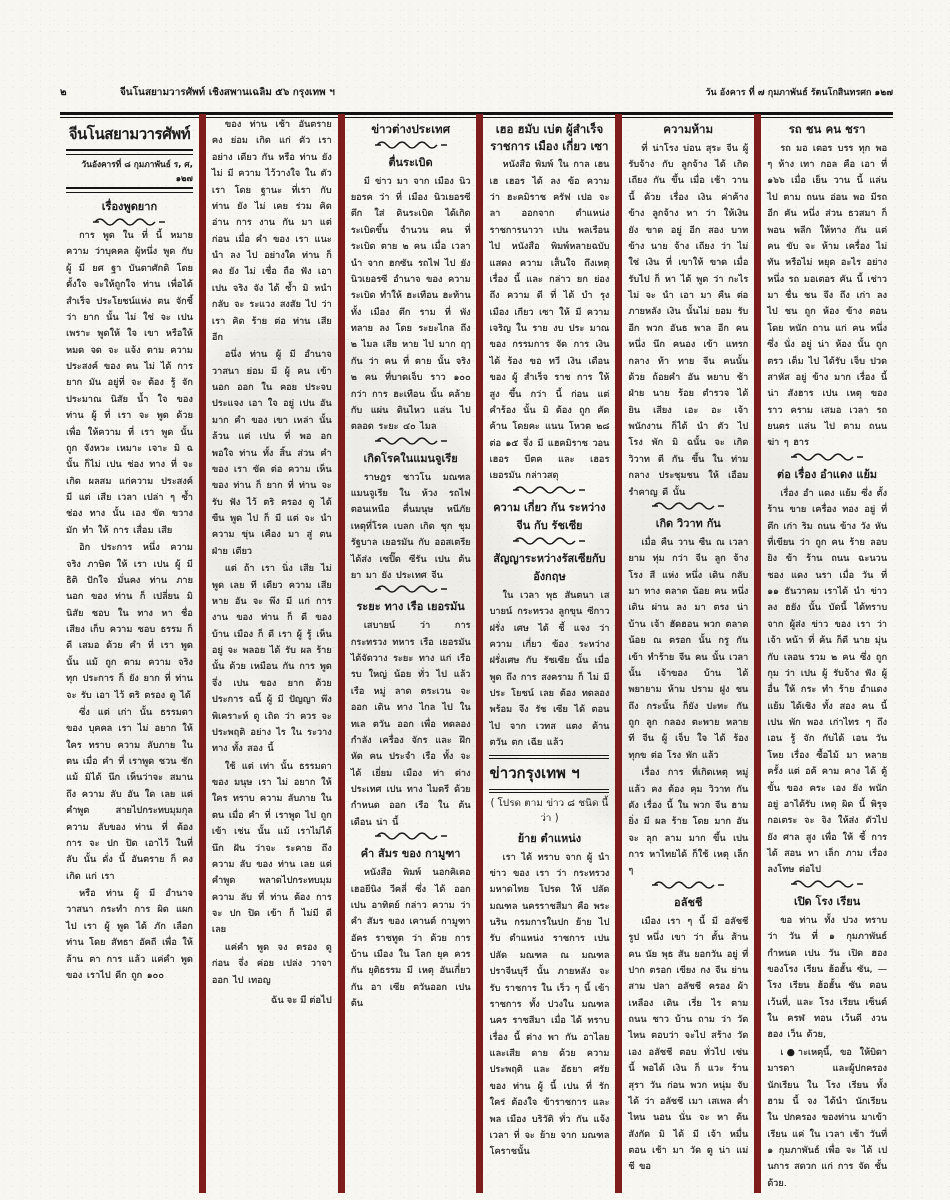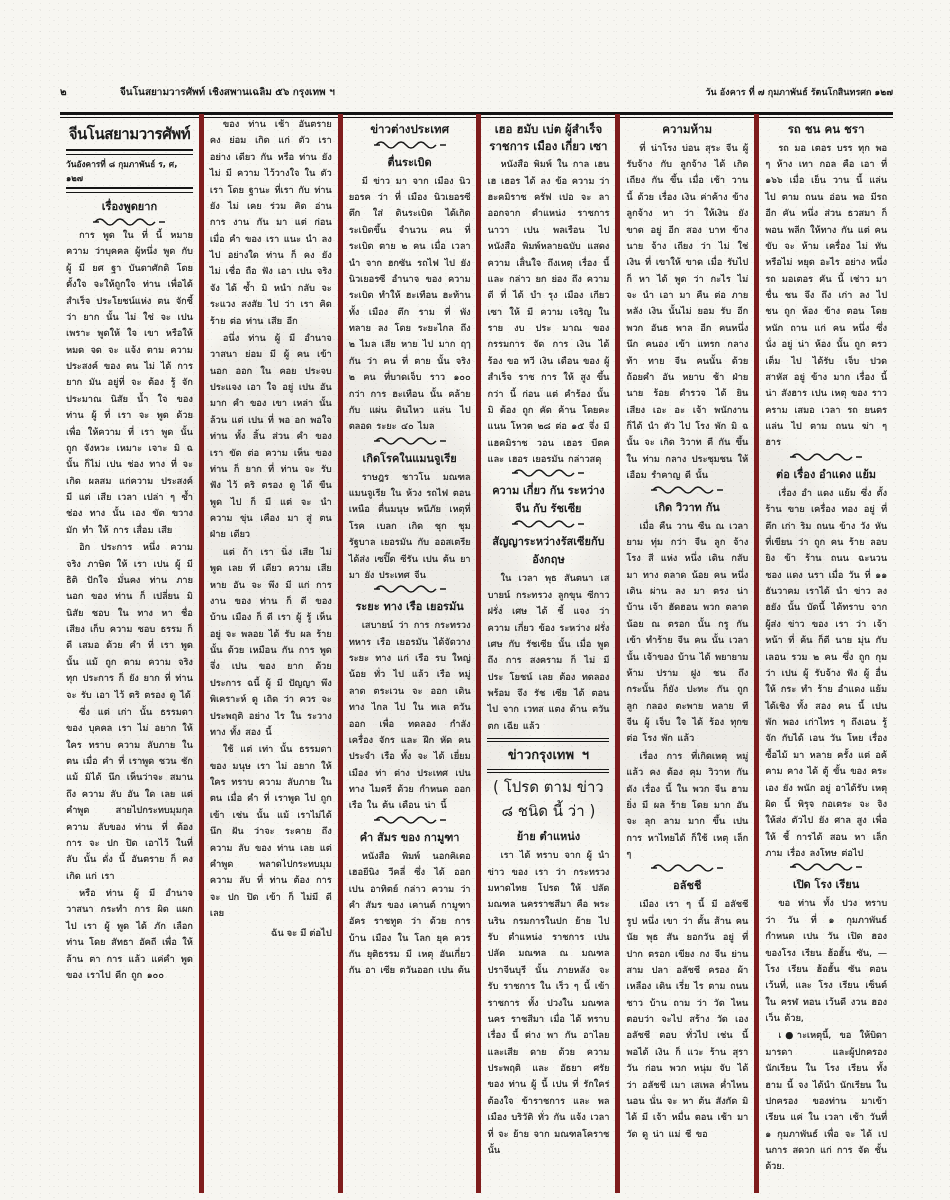--- a/index.html
+++ b/index.html
@@ -18,36 +18,36 @@
   .topline{position:absolute;top:84px;left:60px;width:833px;display:flex;align-items:baseline;
         font-size:10px;font-weight:bold;}
   .topline .pagenum{width:60px;}
   .topline .center{flex:1;text-align:left;}
   .topline .right{width:300px;text-align:right;font-size:9px;}
   .toprule{position:absolute;top:112px;left:60px;width:833px;height:2px;
         border-top:3px solid #141414;border-bottom:1px solid #141414;}
 
   .cols{position:absolute;top:114px;left:60px;width:833px;height:1079px;
         display:grid;grid-template-columns:repeat(6,1fr);overflow:hidden;}
-  .col{padding:2px 6px 0;overflow:hidden;border-left:5px solid #7f1d1d;}
+  .col{padding:2px 6px 0;overflow:hidden;border-left:7px solid #7f1d1d;}
   .col:first-child{border-left:none;}
 
   .masthead{text-align:center;font-weight:bold;font-size:15.5px;letter-spacing:-.5px;
         margin:5px 0 3px;white-space:nowrap;transform:scaleX(.97);}
   .rule2{border-top:2px solid #151515;border-bottom:1px solid #151515;height:3px;margin:2px 0;}
-  .dateline{text-align:left;font-weight:bold;font-size:8.4px;margin:1px 0;}
+  .dateline{text-align:right;font-weight:bold;font-size:8.4px;margin:1px 0;}
   .colheader{text-align:center;font-weight:bold;font-size:11.5px;margin:5px 0 2px;line-height:1.45;}
   .subhead{text-align:center;font-weight:bold;font-size:11px;margin:4px 0 2px;}
   .orn{text-align:center;margin:1px 0;line-height:0;}
   .bt{font-size:9.2px;line-height:1.78;text-align:justify;text-indent:13px;margin:0 0 1px;
         word-spacing:1.6px;text-shadow:.3px .3px 0 rgba(25,22,18,.5);}
   .closing{text-align:right;font-size:9.4px;margin-top:4px;text-shadow:.3px .3px 0 rgba(25,22,18,.5);}
   .bannerrule{border-top:1.5px solid #151515;border-bottom:1px solid #151515;height:2px;margin:4px 0 2px;}
-  .banner{text-align:center;font-weight:bold;font-size:13px;margin:1px 0;font-family:Liberation Mono, monospace;}
-  .note{text-align:center;font-size:15px;margin:2px 0;}
+  .banner{font-weight:bold;font-size:15px;margin:1px 0;}
+  .note{text-align:center;font-size:10px;margin:2px 0;}
 </style>
 </head>
 <body>
 
 <div class="page">
   <div class="stain s1"></div>
   <div class="stain s2"></div>
   <div class="stain s3"></div>
 
   <div class="topline">
@@ -72,20 +72,21 @@
       <p class="bt">อิก ประการ หนึ่ง ความ จริง ภาษิต ให้ เรา เปน ผู้ มี ธิติ ปักใจ มั่นคง ท่าน ภาย นอก ของ ท่าน ก็ เปลี่ยน มิ นิสัย ชอบ ใน ทาง หา ชื่อ เสียง เก็บ ความ ชอบ ธรรม ก็ ดี เสมอ ด้วย คำ ที่ เรา พูด นั้น แม้ ถูก ตาม ความ จริง ทุก ประการ ก็ ยัง ยาก ที่ ท่าน จะ รับ เอา ไว้ ตริ ตรอง ดู ได้</p>
       <p class="bt">ซึ่ง แต่ เก่า นั้น ธรรมดา ของ บุคคล เรา ไม่ อยาก ให้ ใคร ทราบ ความ ลับภาย ใน ตน เมื่อ คำ ที่ เราพูด ชวน ชัก แม้ มิได้ นึก เห็นว่าจะ สมาน ถึง ความ ลับ อัน ใด เลย แต่ คำพูด สายไปกระทบมุมกุลความ ลับของ ท่าน ที่ ต้อง การ จะ ปก ปิด เอาไว้ ในที่ ลับ นั้น ดั่ง นี้ อันตราย ก็ คง เกิด แก่ เรา</p>
       <p class="bt">หรือ ท่าน ผู้ มี อำนาจ วาสนา กระทำ การ ผิด แผก ไป เรา ผู้ พูด ได้ ภัก เลือก ท่าน โดย สัทธา อัคถี เพื่อ ให้ล้าน ตา การ แล้ว แค่คำ พูด ของ เราไป ดีก ถูก ๑๐๐</p>
     </section>
 
     <section class="col">
       <p class="bt">ของ ท่าน เช้า อันตราย คง ย่อม เกิด แก่ ตัว เรา อย่าง เดียว กัน หรือ ท่าน ยัง ไม่ มี ความ ไว้วางใจ ใน ตัว เรา โดย ฐานะ ที่เรา กับ ท่าน ยัง ไม่ เคย ร่วม คิด อ่าน การ งาน กัน มา แต่ ก่อน เมื่อ คำ ของ เรา แนะ นำ ลง ไป อย่างใด ท่าน ก็ คง ยัง ไม่ เชื่อ ถือ ฟัง เอา เปน จริง จัง ได้ ซ้ำ มิ หนำ กลับ จะ ระแวง สงสัย ไป ว่า เรา คิด ร้าย ต่อ ท่าน เสีย อีก</p>
       <p class="bt">อนึ่ง ท่าน ผู้ มี อำนาจ วาสนา ย่อม มี ผู้ คน เข้า นอก ออก ใน คอย ประจบ ประแจง เอา ใจ อยู่ เปน อัน มาก คำ ของ เขา เหล่า นั้น ล้วน แต่ เปน ที่ พอ อก พอใจ ท่าน ทั้ง สิ้น ส่วน คำ ของ เรา ขัด ต่อ ความ เห็น ของ ท่าน ก็ ยาก ที่ ท่าน จะ รับ ฟัง ไว้ ตริ ตรอง ดู ได้ ขืน พูด ไป ก็ มี แต่ จะ นำ ความ ขุ่น เคือง มา สู่ ตน ฝ่าย เดียว</p>
       <p class="bt">แต่ ถ้า เรา นิ่ง เสีย ไม่ พูด เลย ที เดียว ความ เสีย หาย อัน จะ พึง มี แก่ การ งาน ของ ท่าน ก็ ดี ของ บ้าน เมือง ก็ ดี เรา ผู้ รู้ เห็น อยู่ จะ พลอย ได้ รับ ผล ร้าย นั้น ด้วย เหมือน กัน การ พูด จึ่ง เปน ของ ยาก ด้วย ประการ ฉนี้ ผู้ มี ปัญญา พึง พิเคราะห์ ดู เถิด ว่า ควร จะ ประพฤติ อย่าง ไร ใน ระวาง ทาง ทั้ง สอง นี้</p>
       <p class="bt">ใช้ แต่ เท่า นั้น ธรรมดา ของ มนุษ เรา ไม่ อยาก ให้ ใคร ทราบ ความ ลับภาย ใน ตน เมื่อ คำ ที่ เราพูด ไป ถูก เข้า เช่น นั้น แม้ เราไม่ได้ นึก ฝัน ว่าจะ ระคาย ถึง ความ ลับ ของ ท่าน เลย แต่ คำพูด พลาดไปกระทบมุมความ ลับ ที่ ท่าน ต้อง การ จะ ปก ปิด เข้า ก็ ไม่มี ดี เลย</p>
+      <p class="bt">แค่คำ พูด จง ตรอง ดู ก่อน จึ่ง ค่อย เปล่ง วาจา ออก ไป เทอญ</p>
       <div class="closing">ฉัน จะ มี ต่อไป</div>
     </section>
 
     <section class="col">
       <div class="colheader">ข่าวต่างประเทศ</div>
       <div class="orn"><svg width="72" height="9" viewBox="0 0 72 9">
             <path d="M2 5 q5 -6 10 0 t10 0 t10 0 t10 0 t10 0 t10 0 M0 5 h6 M66 5 h6" fill="none" stroke="#1c1c1c" stroke-width="1.5"></path>
           </svg></div>
       <div class="subhead">ตื่นระเบิด</div>
       <p class="bt">มี ข่าว มา จาก เมือง นิวยอรค ว่า ที่ เมือง นิวเยอรซี ตึก ใส่ ดินระเบิด ได้เกิด ระเบิดขึ้น จำนวน คน ที่ ระเบิด ตาย ๒ คน เมื่อ เวลา นำ จาก ฮกซัน รถไฟ ไป ยัง นิวเยอรซี อำนาจ ของ ความ ระเบิด ทำให้ ฮะเทือน ฮะท้าน ทั้ง เมือง ตึก ราม ที่ พัง ทลาย ลง โดย ระยะไกล ถึง ๒ ไมล เสีย หาย ไป มาก ฤๅ กัน ว่า คน ที่ ตาย นั้น จริง ๒ คน ที่บาดเจ็บ ราว ๑๐๐ กว่า การ ฮะเทือน นั้น คล้าย กับ แผ่น ดินไหว แล่น ไป ตลอด ระยะ ๔๐ ไมล</p>

